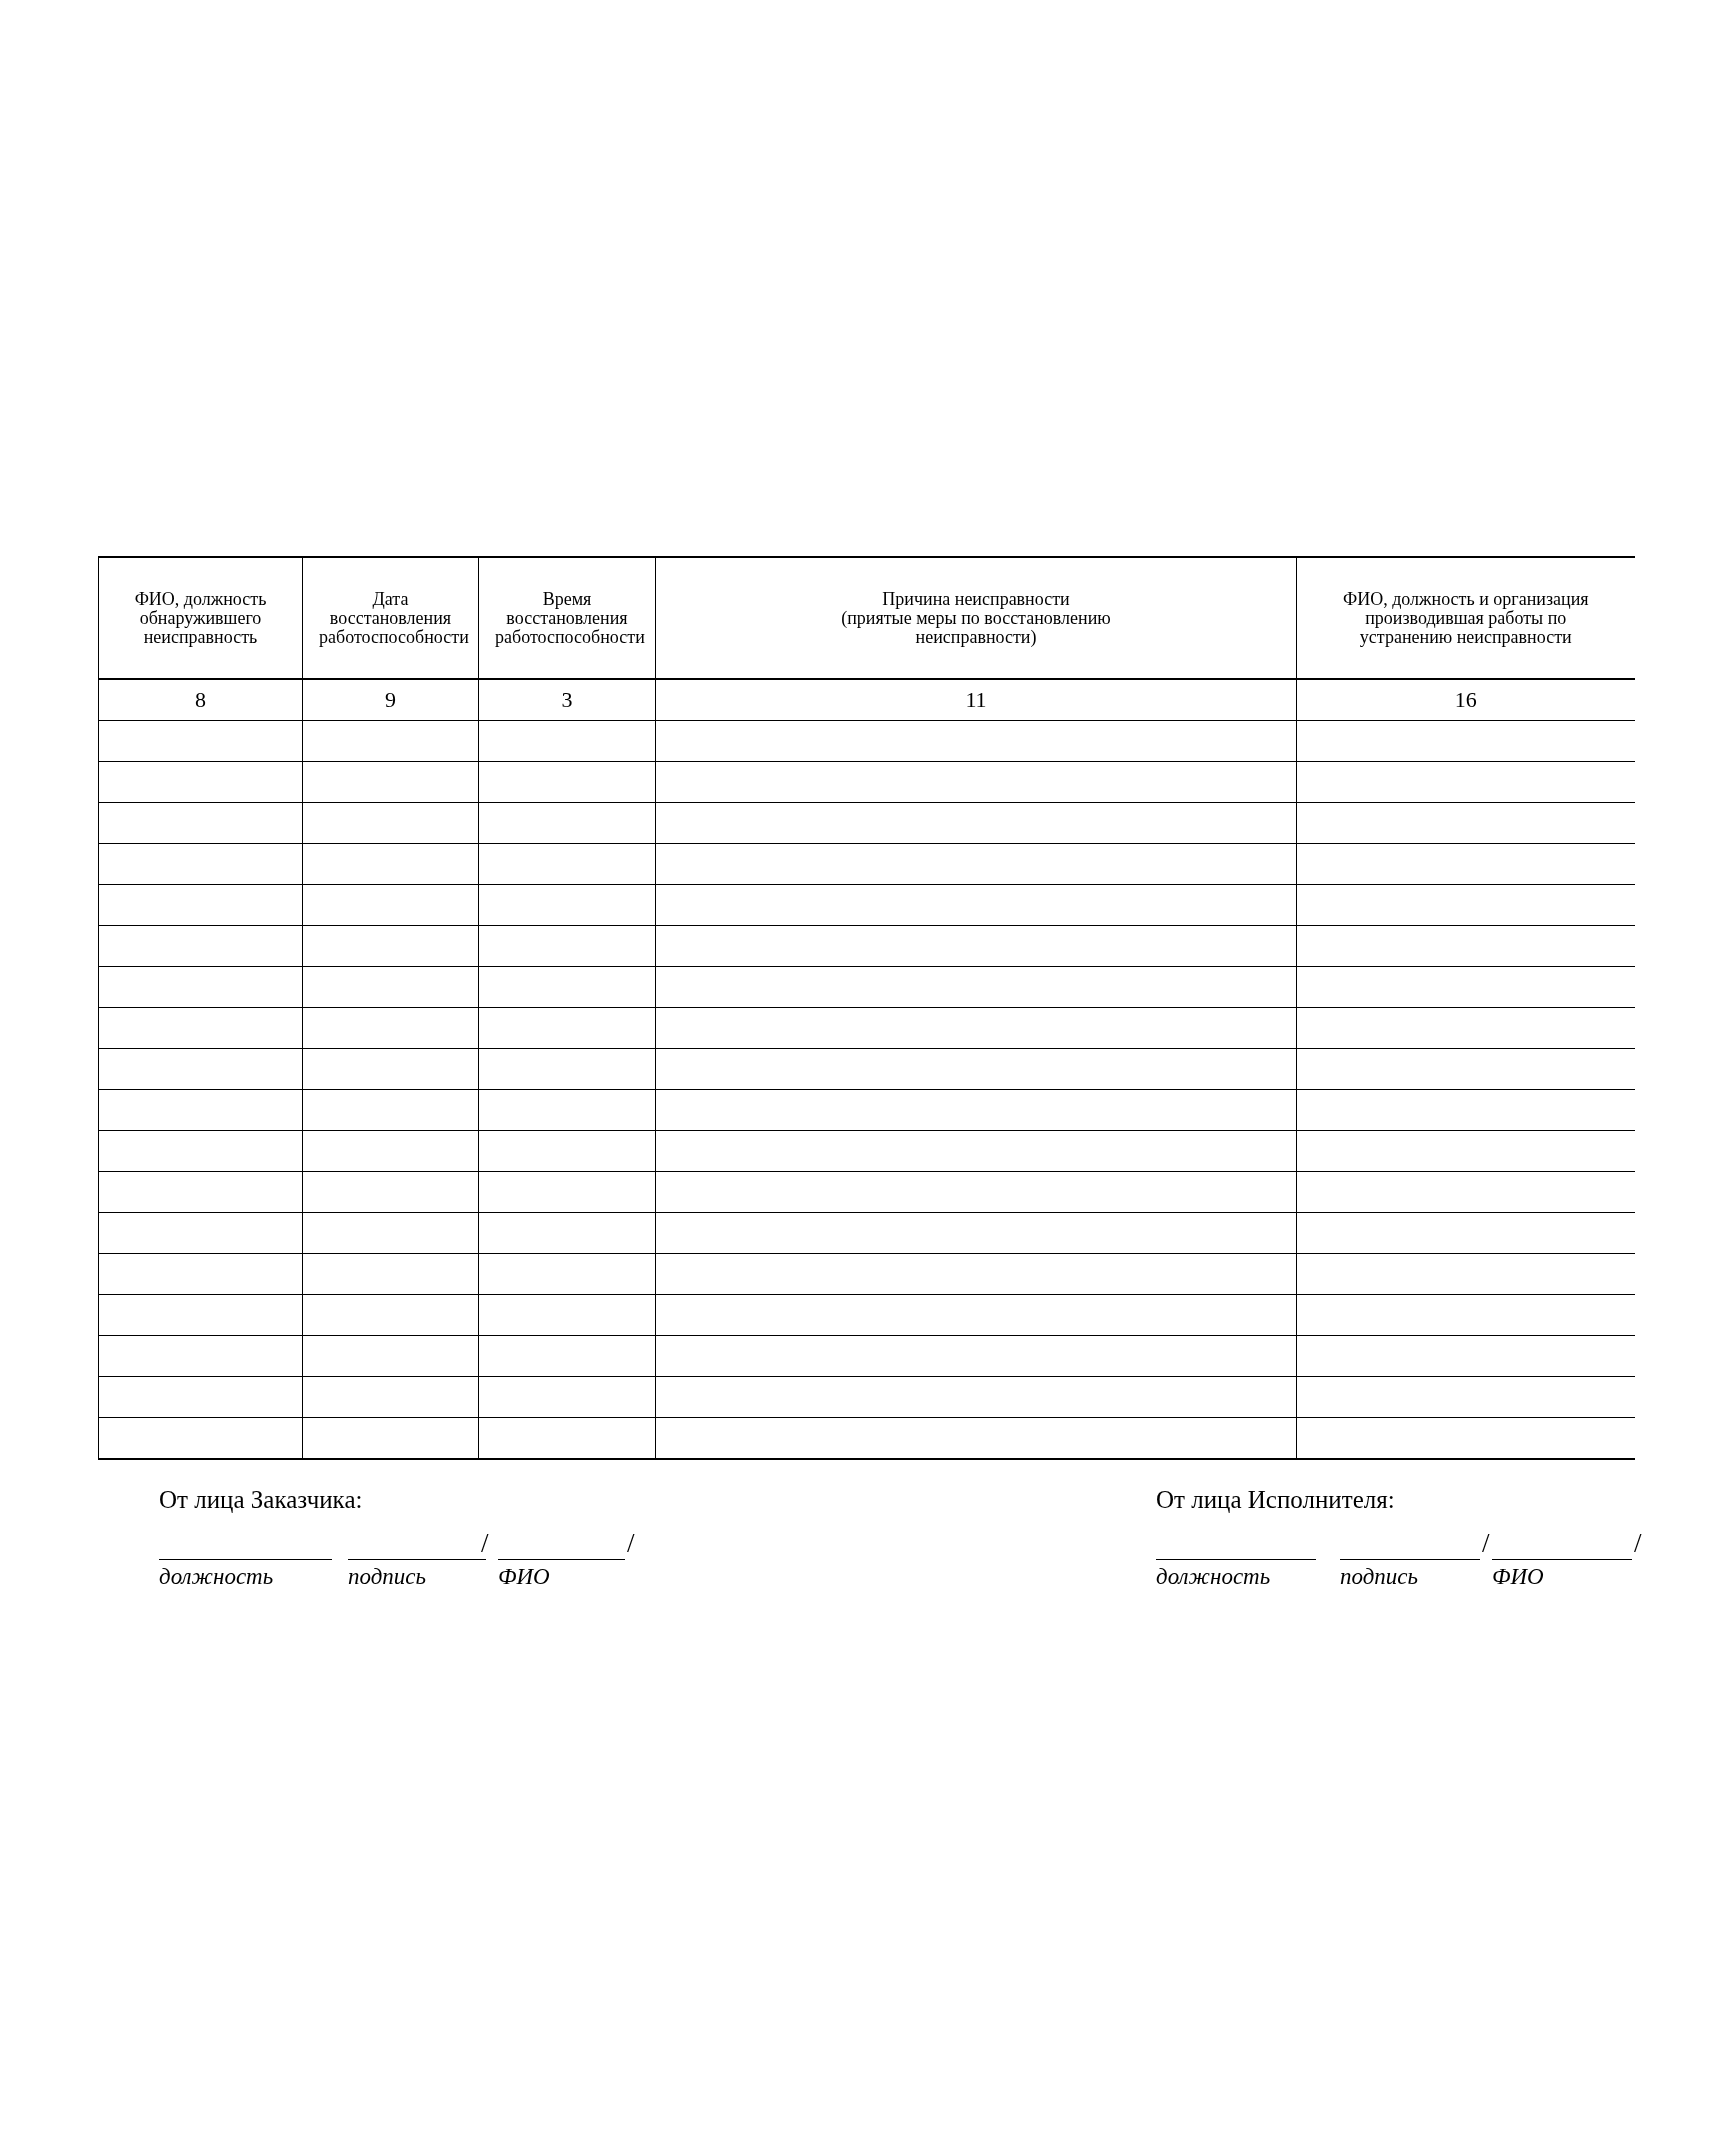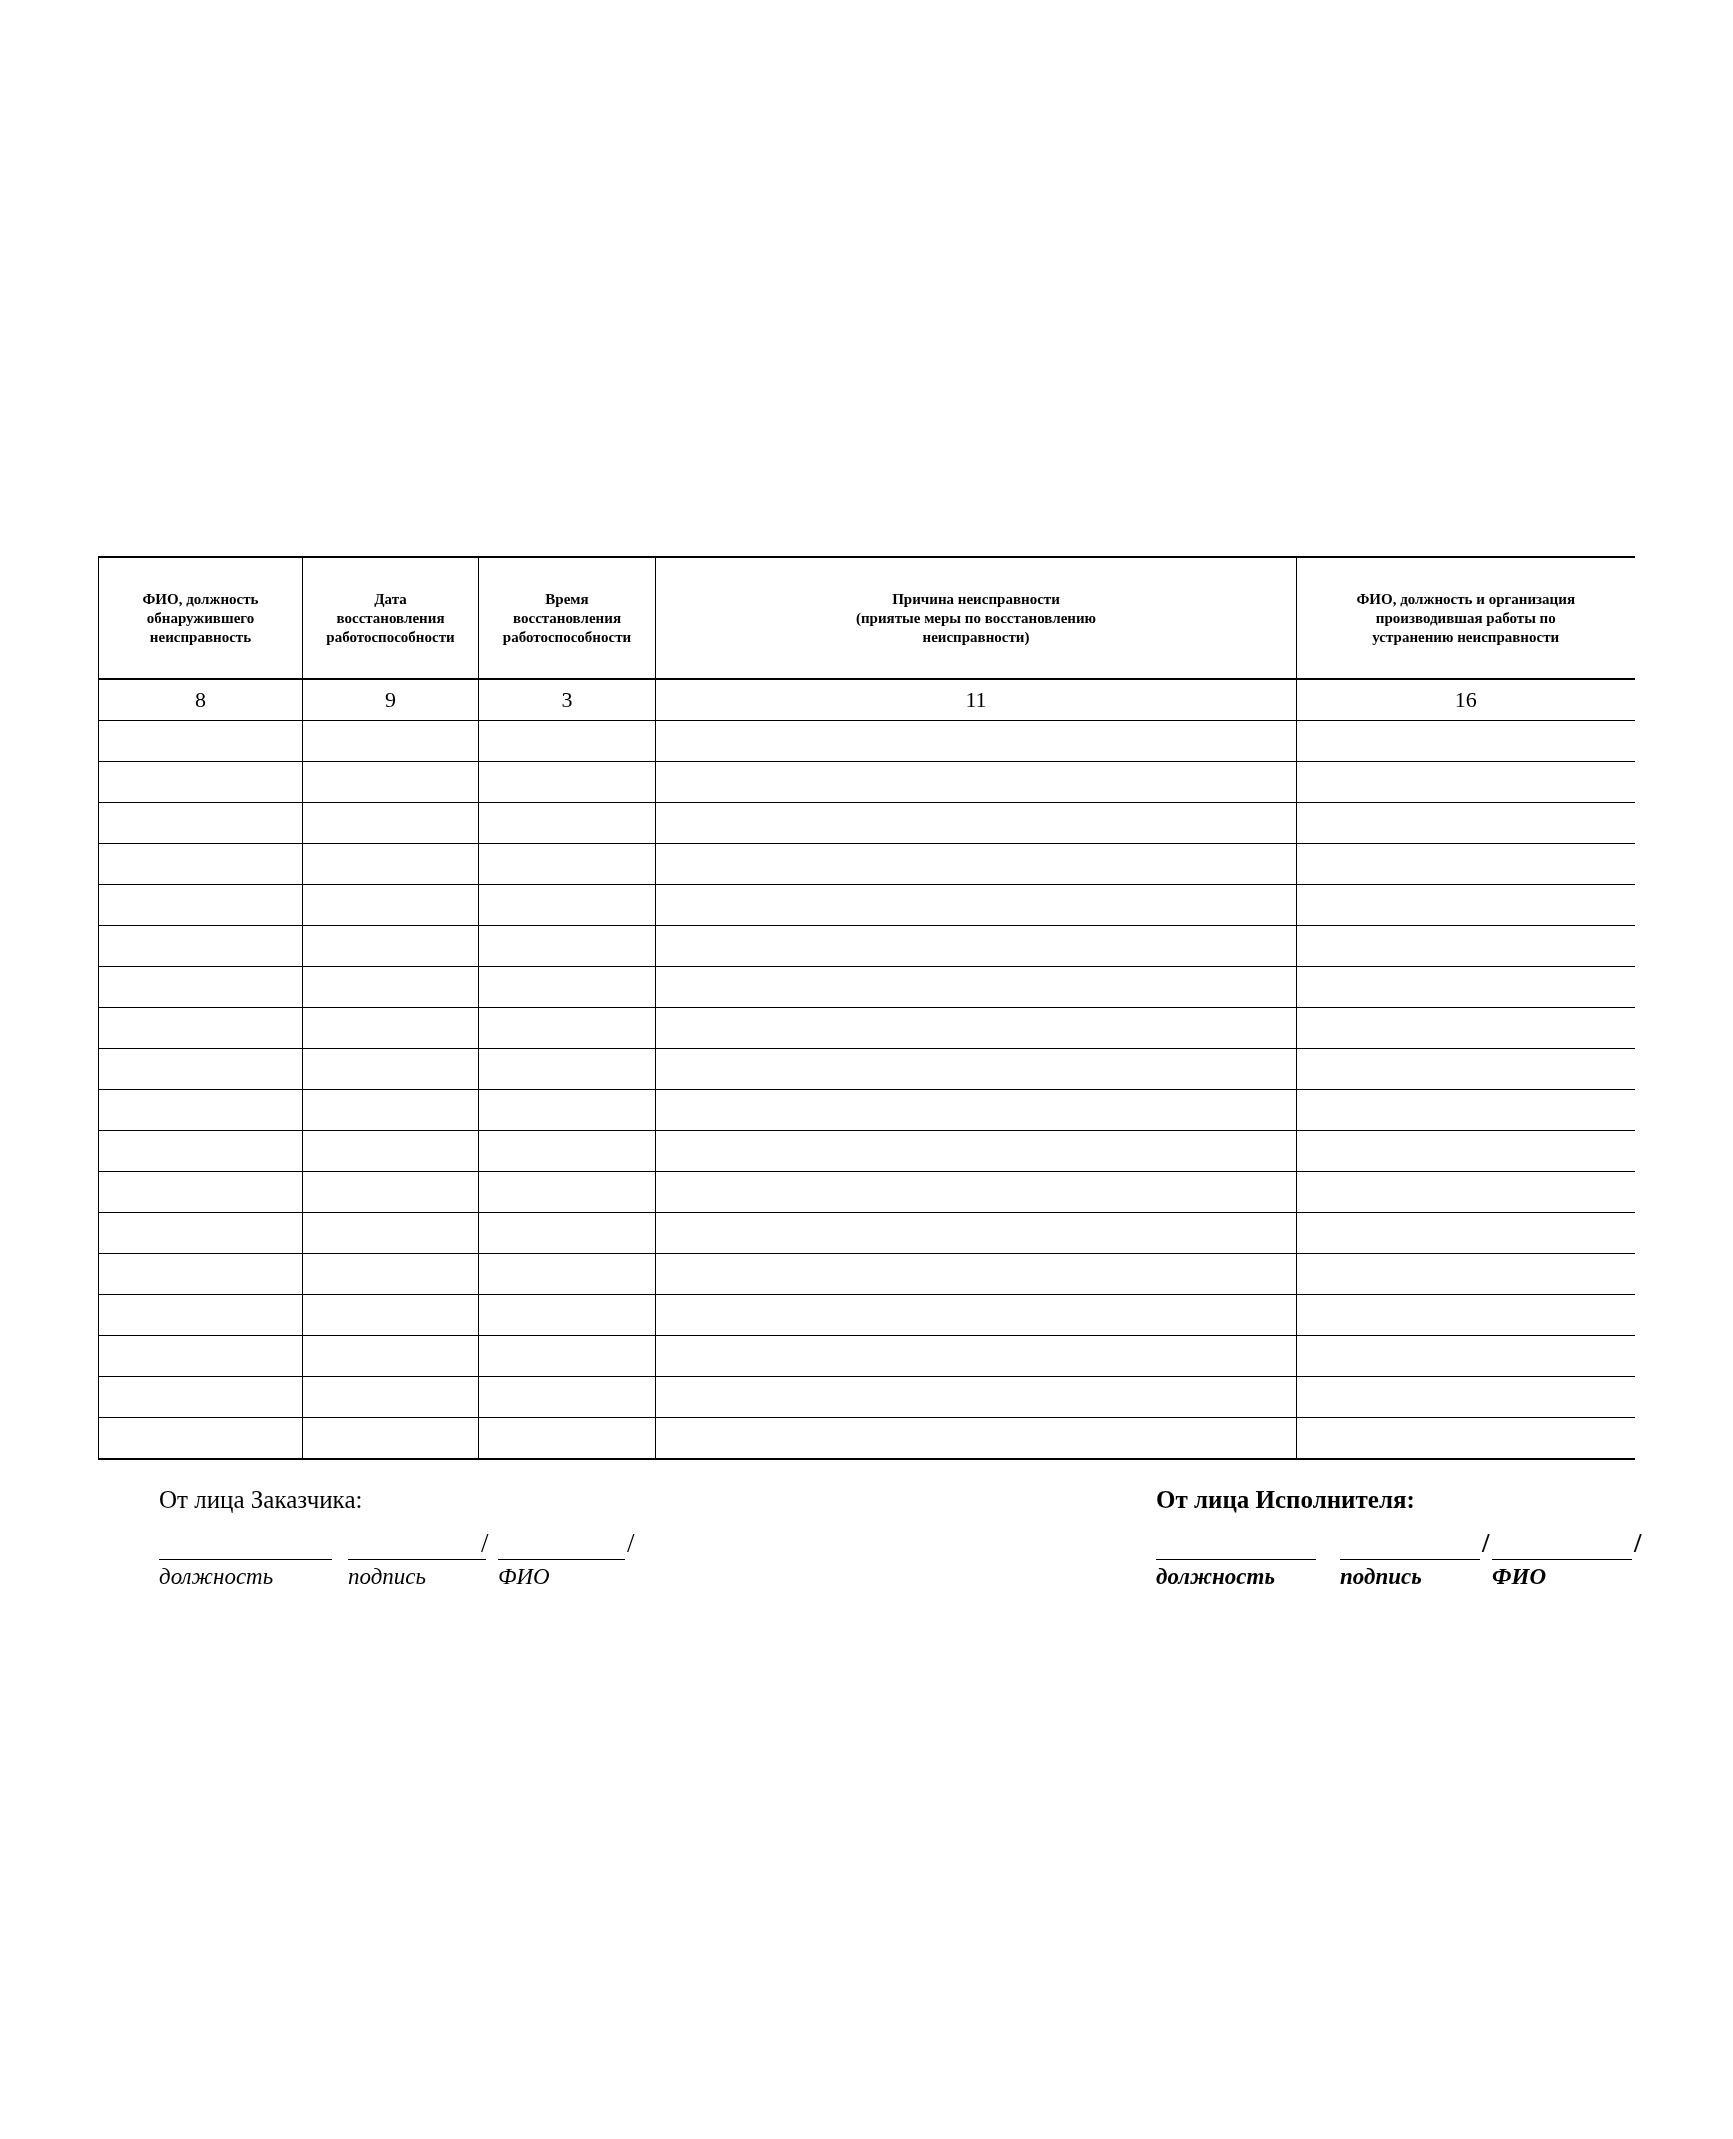--- a/index.html
+++ b/index.html
@@ -33,22 +33,22 @@
   table.journal td {
     border-left: 1px solid #000;
     padding: 0;
     margin: 0;
     overflow: hidden;
   }
   
   tr.header-row th {
     height: 120px;
     border-bottom: 2.5px solid #000;
-    font-weight: bold;
-    font-size: 15px;
+    font-weight: normal;
+    font-size: 18px;
     line-height: 19px;
     text-align: center;
     vertical-align: middle;
     white-space: pre-line;
     padding: 0 16px;
   }
   tr.number-row td {
     height: 40px;
     border-bottom: 1.5px solid #000;
     font-size: 22px;
@@ -64,21 +64,21 @@
   }
 
   
   .sig-block {
     position: absolute;
     top: 1482px;
     width: 499px;
     height: 119px;
   }
   .sig-customer   { left: 159px; }
-  .sig-contractor { left: 1156px; font-weight: bold; }
+  .sig-contractor { left: 1156px; }
 
   .sig-title {
     position: absolute;
     left: 0;
     top: 4px;
     font-size: 25px;
     line-height: 28px;
     white-space: nowrap;
   }
   .sig-line {

